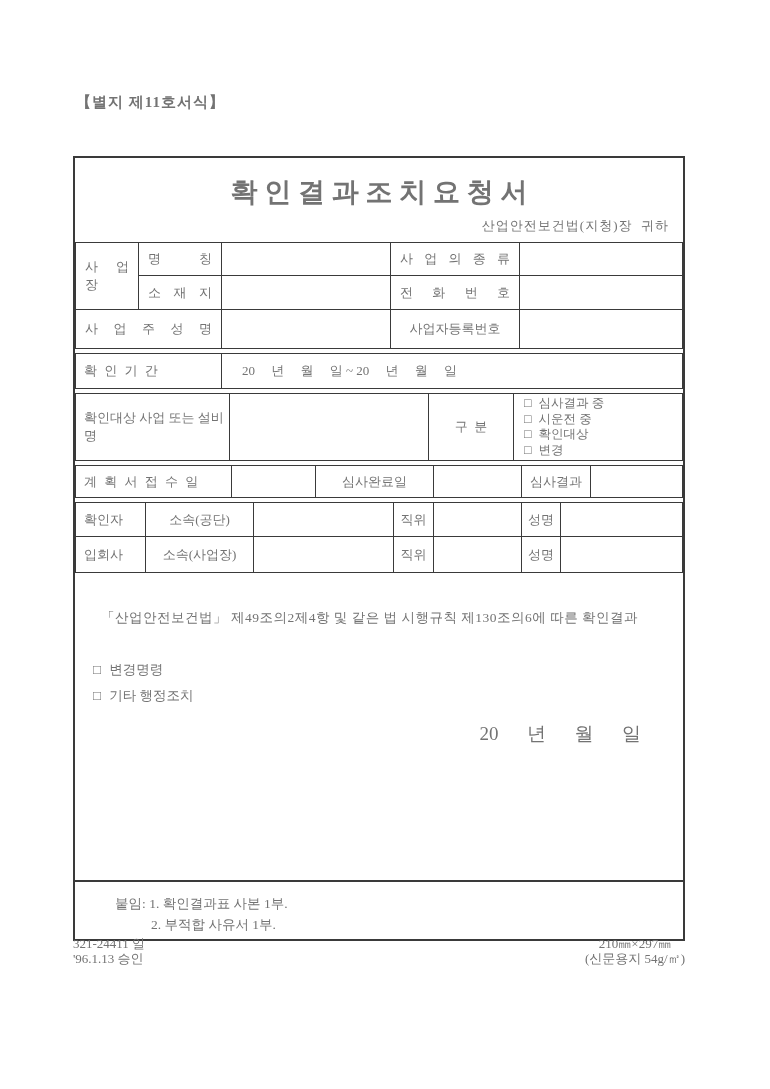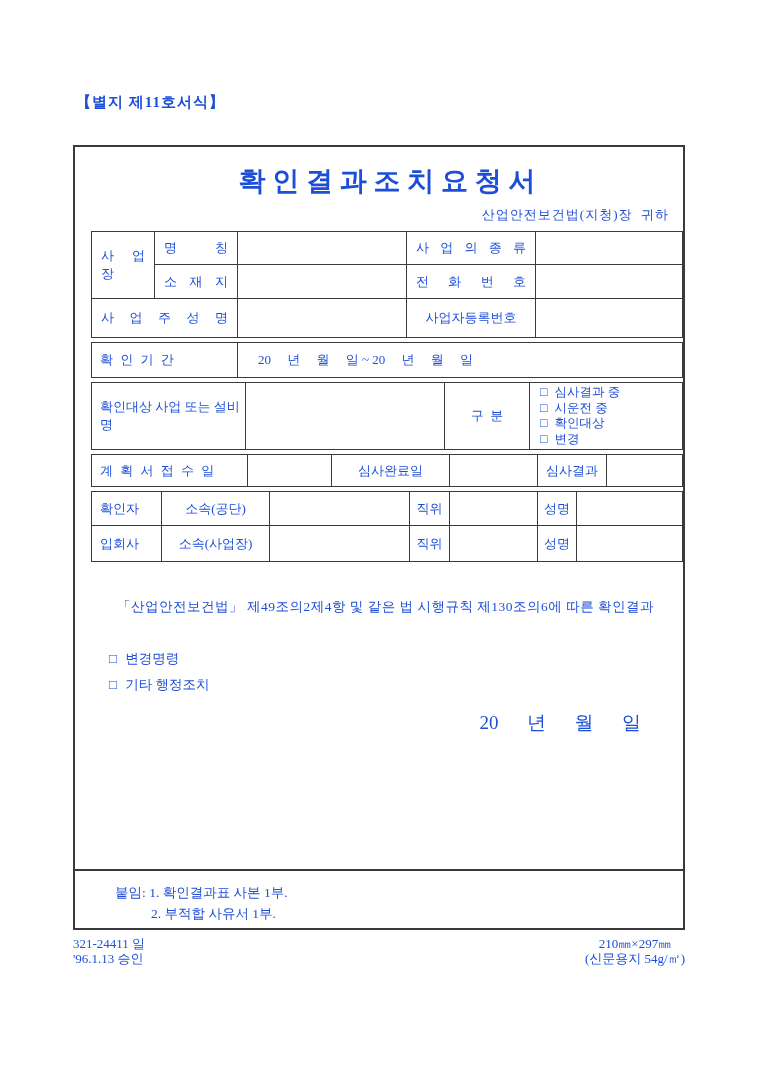--- a/index.html
+++ b/index.html
@@ -3,40 +3,39 @@
 <meta charset="utf-8">
 <style>
   * { box-sizing: border-box; margin: 0; padding: 0; }
   html, body { background: #ffffff; }
   .page {
     position: relative;
     width: 770px;
     height: 1089px;
     background: #ffffff;
     font-family: "Liberation Serif", serif;
-    color: #1d4ed8;
+    color: #737373;
     overflow: hidden;
   }
   .form-code {
     position: absolute;
     top: 93px;
     left: 76px;
     font-size: 15px;
     font-weight: 700;
     letter-spacing: 1px;
   }
   .box {
     position: absolute;
-    top: 145px;
+    top: 156px;
     left: 73px;
     width: 612px;
     height: 785px;
     border: 2px solid #3a3a3a;
     background: #ffffff;
-    padding-left: 16px;
   }
   .title {
     margin-top: 16px;
     text-align: center;
     font-size: 27px;
     font-weight: 700;
     white-space: pre;
   }
   .recipient {
     margin-top: 7px;

